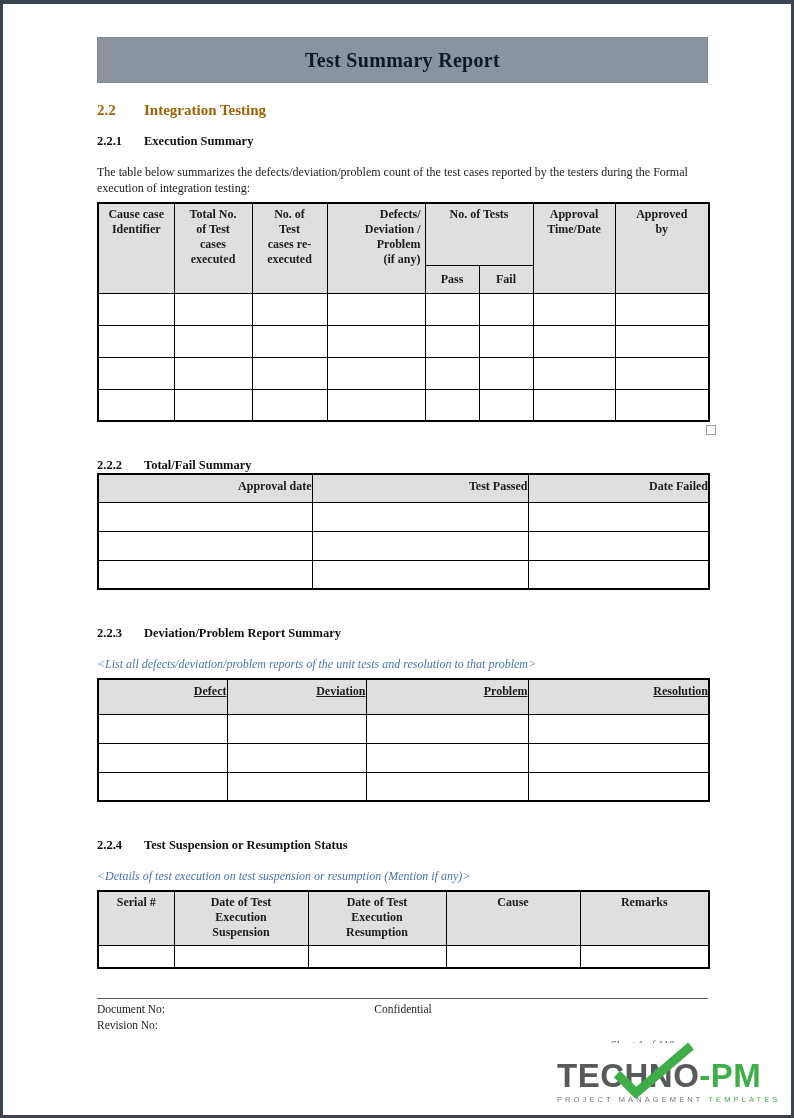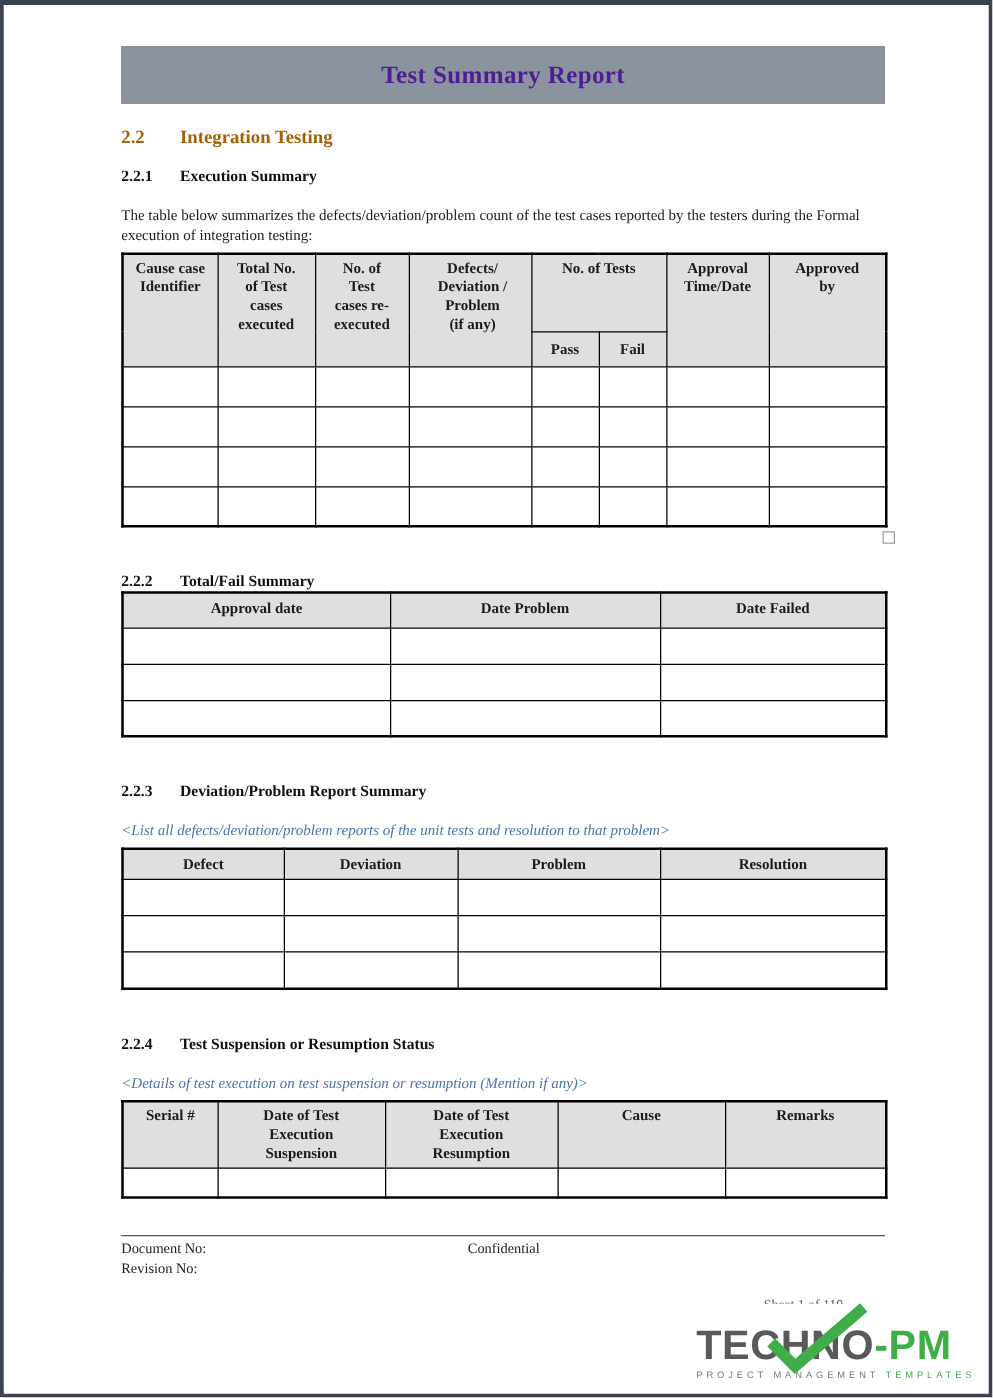--- a/index.html
+++ b/index.html
@@ -8,47 +8,47 @@
     background:#ffffff; border:3px solid #3A4350; border-top-width:4px;
     font-family:"Liberation Serif","DejaVu Serif",serif; color:#1b1b1b;
     overflow:hidden;
   }
   .content { width:611px; margin-left:94px; }
 
   .banner {
     margin-top:33px; height:44px; background:#8B939E; border:1px solid #828b96;
     display:flex; align-items:center; justify-content:center;
   }
-  .banner .title { color:#4c1d95; font-weight:bold; font-size:20px; letter-spacing:0.3px; }
+  .banner .title { color:#0f172a; font-weight:bold; font-size:20px; letter-spacing:0.3px; }
 
   .h2 { display:flex; margin-top:19px; font-weight:bold; font-size:15px; color:#a16207; }
   .h3 { display:flex; margin-top:36px; font-weight:bold; font-size:12.5px; color:#101010; }
   .h3.first { margin-top:15px; }
   .num { width:47px; flex:0 0 47px; }
 
   .intro { margin:16px 0 0 0; font-size:12px; line-height:1.3; }
 
   .note { margin:16px 0 6px 0; font-style:italic; color:#4A74B0; font-size:12px; }
 
   table.t { border-collapse:collapse; table-layout:fixed; width:611px; border:2px solid #000; }
   .t th, .t td { border:1px solid #000; background-clip:padding-box; }
   .t th { background:#DFDFDF; font-weight:bold; font-size:12px; vertical-align:top; padding:3px 4px; line-height:1.25; }
   .t td { background:#fff; }
   .pre { white-space:pre-line; }
 
   .t1 th { text-align:center; }
-  .t1 th.left { text-align:center; padding-left:8px; }
+  .t1 th.left { text-align:right; padding-left:8px; }
   .t1 thead tr.mainrow { height:62px; }
   .t1 th.sub { vertical-align:middle; height:27px; padding:0 4px; }
   .t1 tbody tr { height:32px; }
 
-  .t2 th, .t3 th { text-align:center; padding:4px 16px; }
+  .t2 th, .t3 th { text-align:right; padding:4px 0; }
   .t2 thead tr { height:28px; }
   .t2 tbody tr { height:29px; }
-  .t3 thead tr { height:24px; }
+  .t3 thead tr { height:35px;text-decoration:underline; }
   .t3 tbody tr { height:29px; }
 
   .t4 th { text-align:center; }
   .t4 thead tr { height:54px; }
   .t4 tbody tr { height:23px; }
 
   .t1wrap { position:relative; margin-top:6px; }
   .resize-handle {
     position:absolute; right:-8px; bottom:-13px; width:8px; height:8px;
     background:#fff; border:1px solid #9aa0a6;
@@ -197,21 +197,21 @@
 
     <table class="t t2">
       <colgroup>
           <col style="width:214px">
           <col style="width:216px">
           <col style="width:181px">
         </colgroup>
       <thead>
         <tr>
           <th>Approval date</th>
-          <th>Date Problem</th>
+          <th>Test Passed</th>
           <th>Date Failed</th>
         </tr>
       </thead>
       <tbody>
         <tr>
             <td></td>
             <td></td>
             <td></td>
           </tr>
         <tr>

